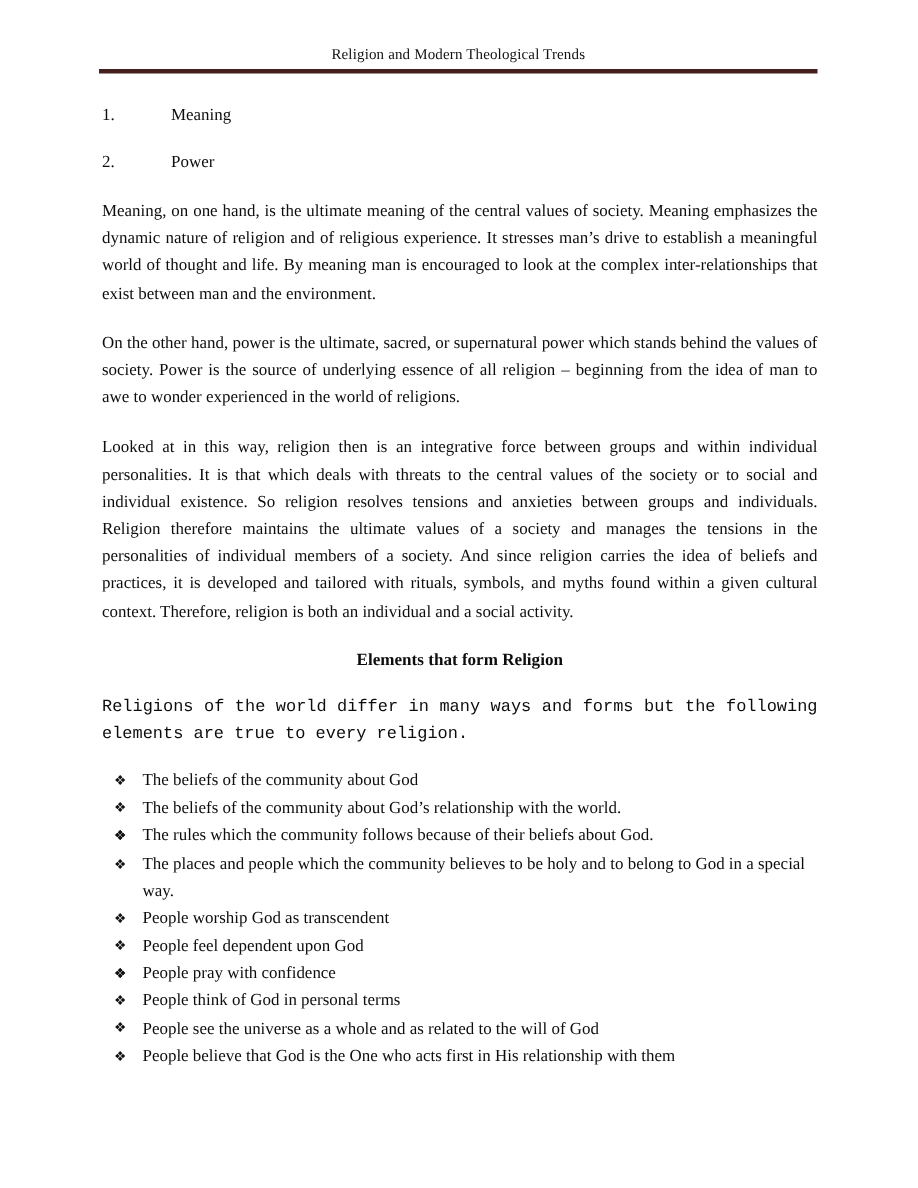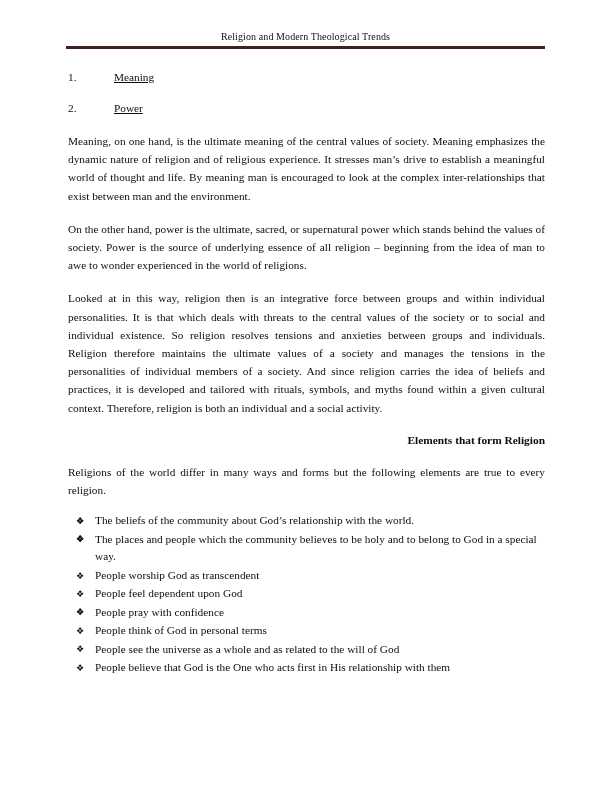--- a/index.html
+++ b/index.html
@@ -54,44 +54,44 @@
     line-height: 15px;
     margin: 0 0 16px 0;
     display: flex;
   }
   .num-item .num {
     width: 46px;
     flex: 0 0 46px;
   }
   .num-item .num-label {
     flex: 1 1 auto;
-    text-decoration: underline;
   }
   .num-item.first {
     margin-top: 2px;
   }
   
   p.body {
     font-size: 11.3px;
     line-height: 18.2px;
     text-align: justify;
     text-justify: inter-word;
     margin: 0 0 15px 0;
     hyphens: none;
   }
   p.body.tight {
     margin-bottom: 14px;
+    font-family: Liberation Mono, monospace;
   }
   
   h3.section-head {
     font-size: 11.4px;
     line-height: 16px;
     font-weight: bold;
     margin: 0 0 15px 0;
-    text-align: right;
+    text-align: center;
   }
   h3.section-head.spaced-top {
     margin-top: 19px;
   }
   
   ul.bullets {
     list-style: none;
     margin: 0;
     padding: 0;
   }
@@ -144,30 +144,32 @@
     <p class="body">Meaning, on one hand, is the ultimate meaning of the central values of society. Meaning emphasizes the dynamic nature of religion and of religious experience. It stresses man’s drive to establish a meaningful world of thought and life. By meaning man is encouraged to look at the complex inter-relationships that exist between man and the environment.</p>
     <p class="body">On the other hand, power is the ultimate, sacred, or supernatural power which stands behind the values of society. Power is the source of underlying essence of all religion – beginning from the idea of man to awe to wonder experienced in the world of religions.</p>
     <p class="body">Looked at in this way, religion then is an integrative force between groups and within individual personalities. It is that which deals with threats to the central values of the society or to social and individual existence. So religion resolves tensions and anxieties between groups and individuals. Religion therefore maintains the ultimate values of a society and manages the tensions in the personalities of individual members of a society. And since religion carries the idea of beliefs and practices, it is developed and tailored with rituals, symbols, and myths found within a given cultural context. Therefore, religion is both an individual and a social activity.</p>
 
     <h3 class="section-head">Elements that form Religion</h3>
     <p class="body tight">Religions of the world differ in many ways and forms but the following elements are true to every religion.</p>
 
     <ul class="bullets list-one">
       <li>
         <span class="bul">❖</span>
+        <span>The beliefs of the community about God</span>
       </li>
       <li>
         <span class="bul">❖</span>
         <span>The beliefs of the community about God’s relationship with the world.</span>
       </li>
       <li>
         <span class="bul">❖</span>
       </li>
       <li>
         <span class="bul">❖</span>
+        <span>The rules which the community follows because of their beliefs about God.</span>
       </li>
       <li>
         <span class="bul">❖</span>
         <span>The places and people which the community believes to be holy and to belong to God in a special way.</span>
       </li>
     </ul>
 
 
     <ul class="bullets list-two">
       <li>

